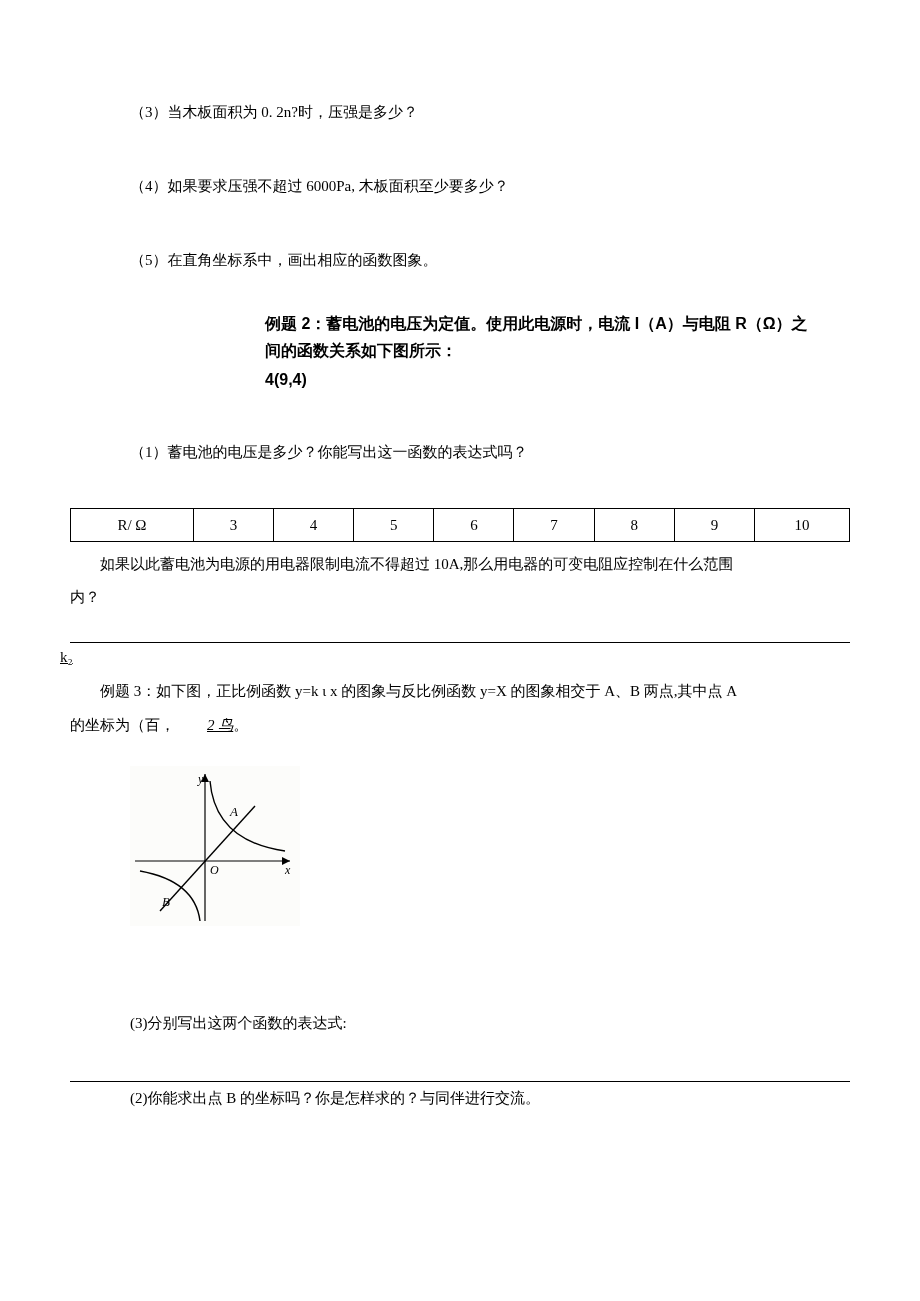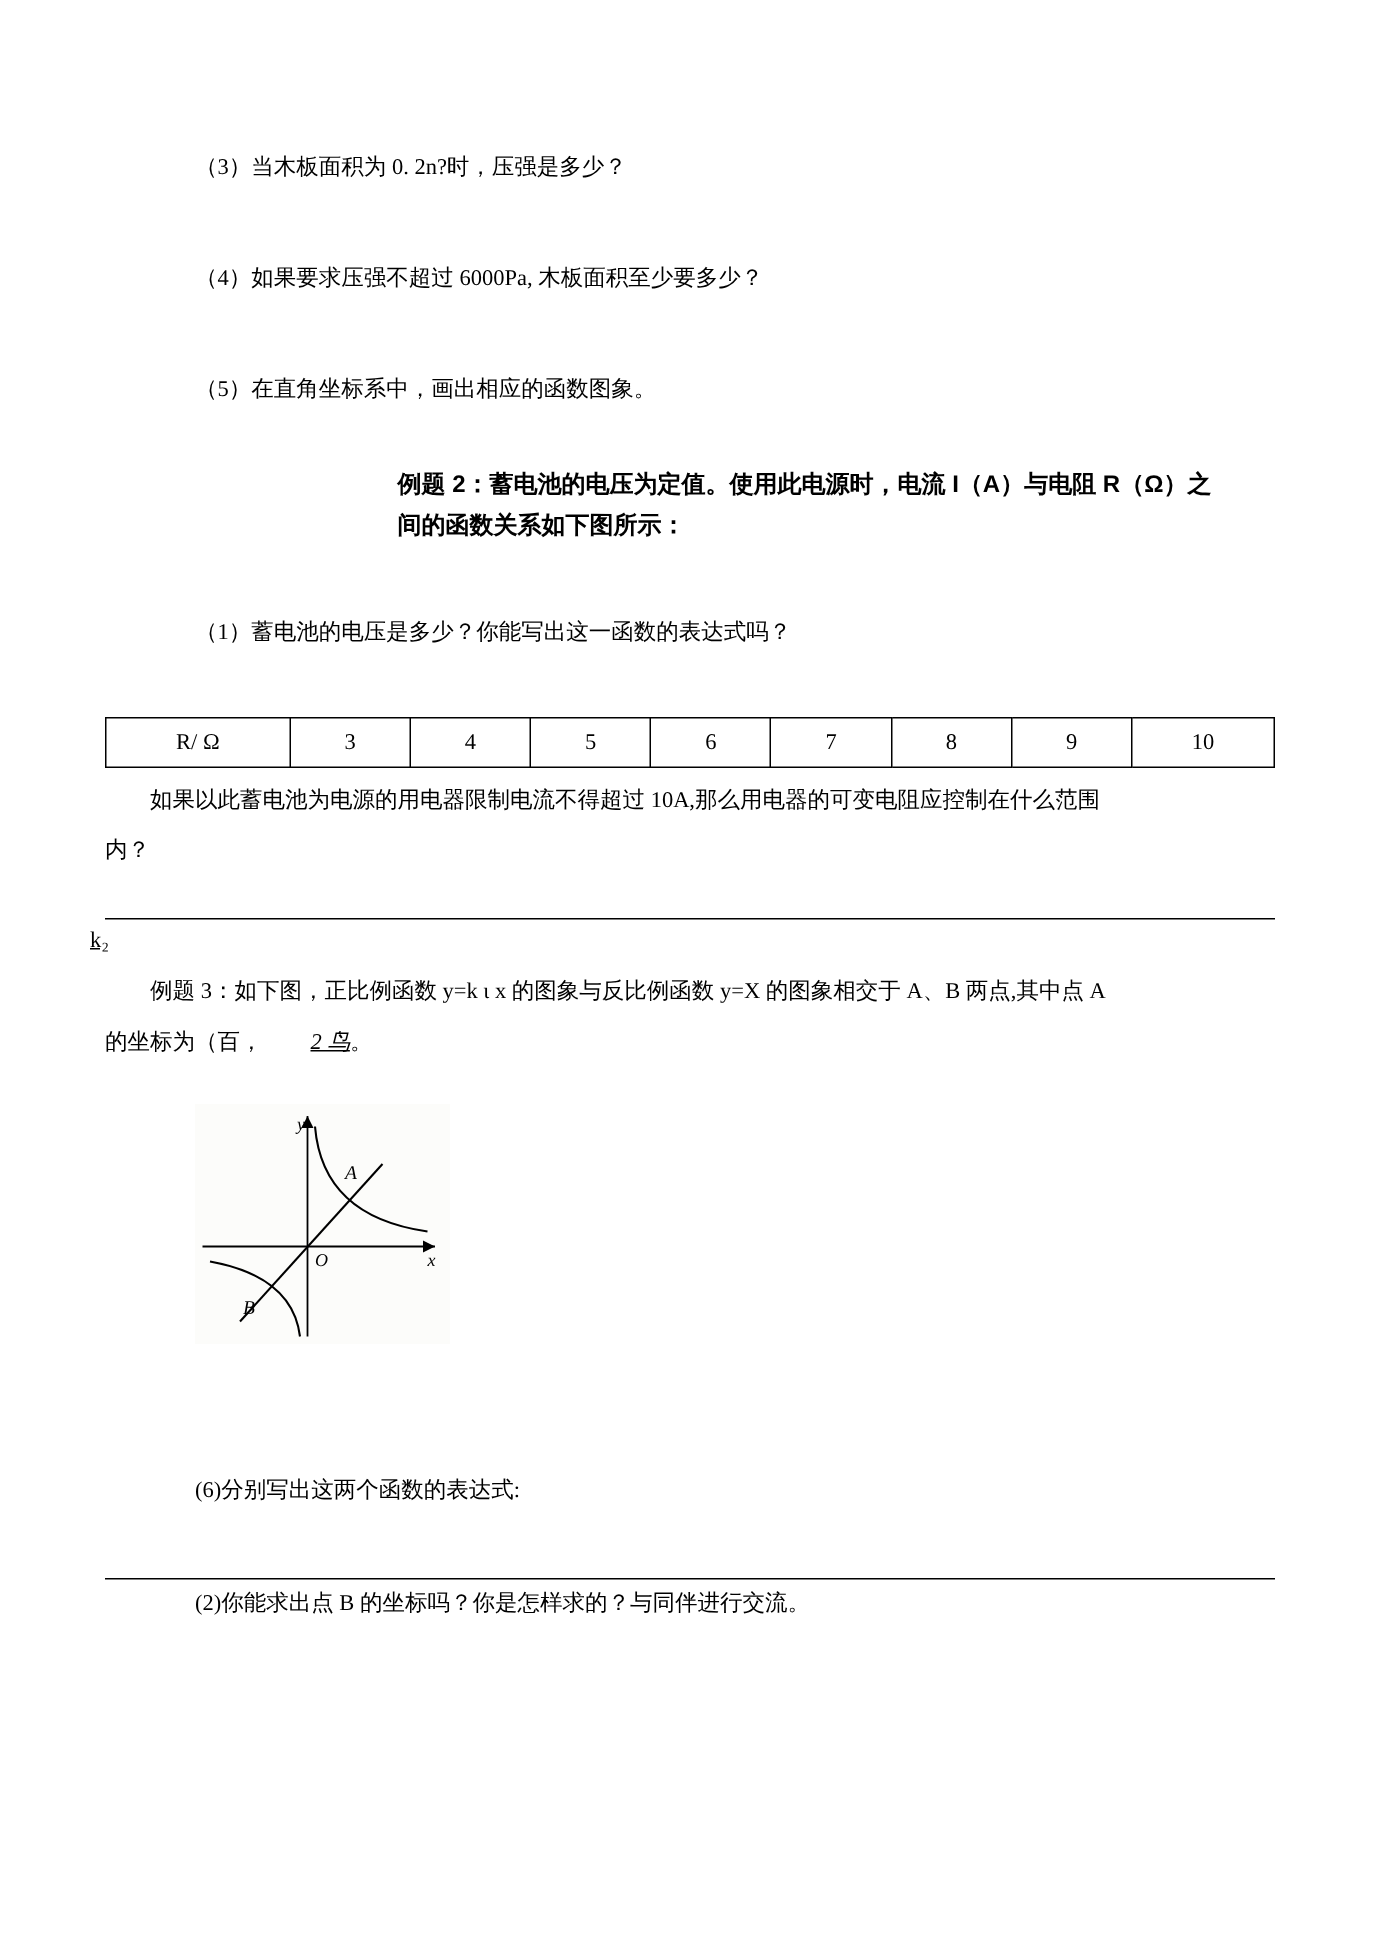--- a/index.html
+++ b/index.html
@@ -119,20 +119,21 @@
     <span>（4）如果要求压强不超过 6000Pa, 木板面积至少要多少？</span>
   </div>
 
   <div class="question-block q5">
     <span>（5）在直角坐标系中，画出相应的函数图象。</span>
   </div>
 
   <div class="example2">
     <div>例题 2：蓄电池的电压为定值。使用此电源时，电流 I（A）与电阻 R（Ω）之</div>
     <div>间的函数关系如下图所示：</div>
+    <div style="margin-top:2px;">4(9,4)</div>
   </div>
 
   <div class="indent1">
     <span>（1）蓄电池的电压是多少？你能写出这一函数的表达式吗？</span>
   </div>
 
 
   <table class="data-table">
     <tbody>
         <tr>
@@ -179,21 +180,21 @@
       <text x="80" y="108" font-size="12" font-style="italic" font-family="serif">O</text>
       <path d="M 80 15 Q 85 75, 155 85" stroke="#000" stroke-width="1.4" fill="none"></path>
       <path d="M 70 155 Q 65 115, 10 105" stroke="#000" stroke-width="1.4" fill="none"></path>
       <line x1="30" y1="145" x2="125" y2="40" stroke="#000" stroke-width="1.4"></line>
       <text x="100" y="50" font-size="13" font-style="italic" font-family="serif">A</text>
       <text x="32" y="140" font-size="13" font-style="italic" font-family="serif">B</text>
     </svg>
   </div>
 
   <div class="q-small">
-    <span>(6)分别写出这两个函数的表达式:</span>
+    <span>(3)分别写出这两个函数的表达式:</span>
   </div>
 
   <hr class="hr-line2">
 
   <div class="q-small" style="margin-bottom:0;">
     <span>(2)你能求出点 B 的坐标吗？你是怎样求的？与同伴进行交流。</span>
   </div>
 
 </div>
 

